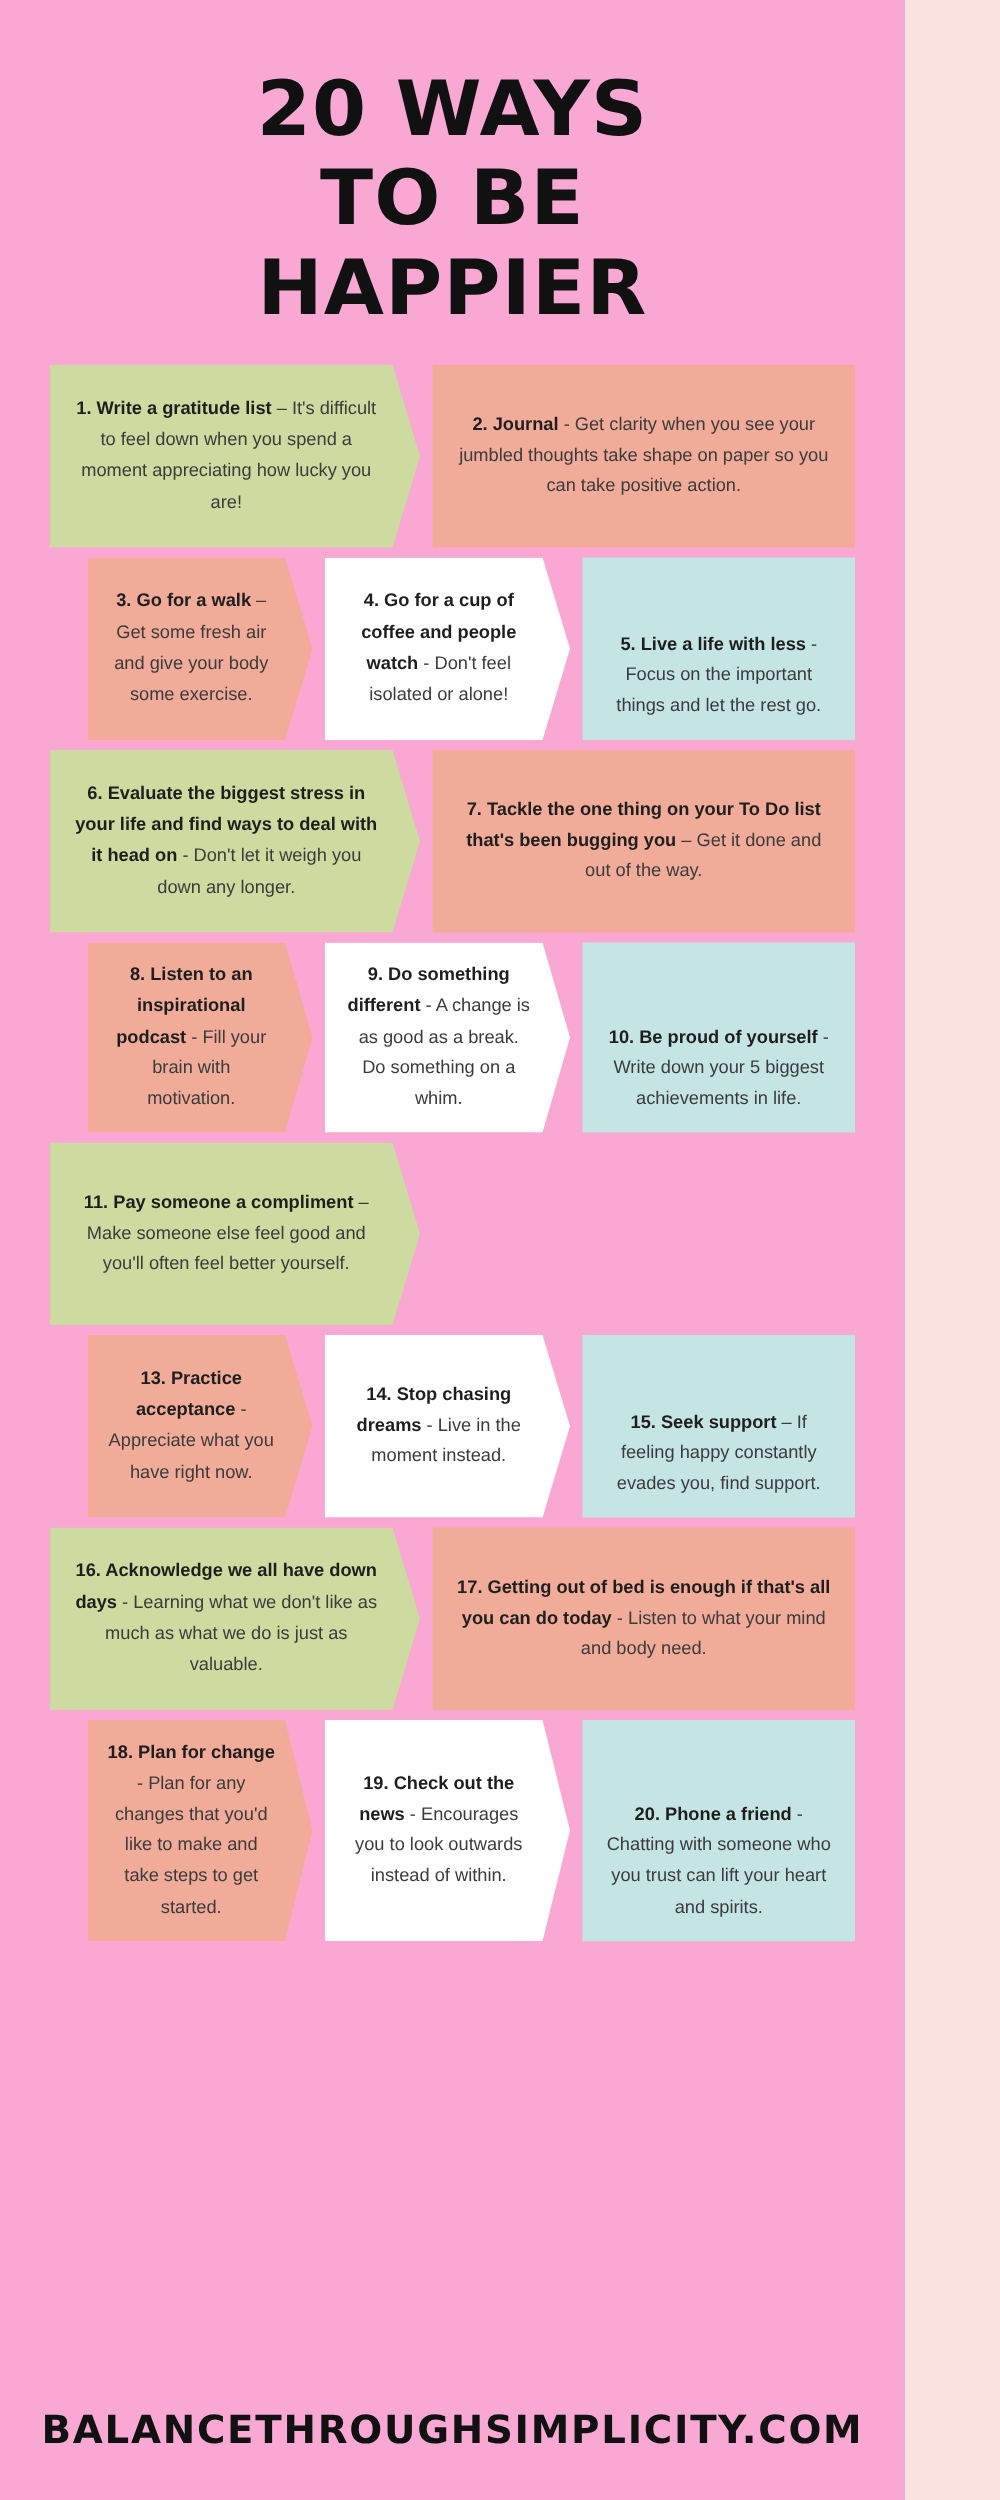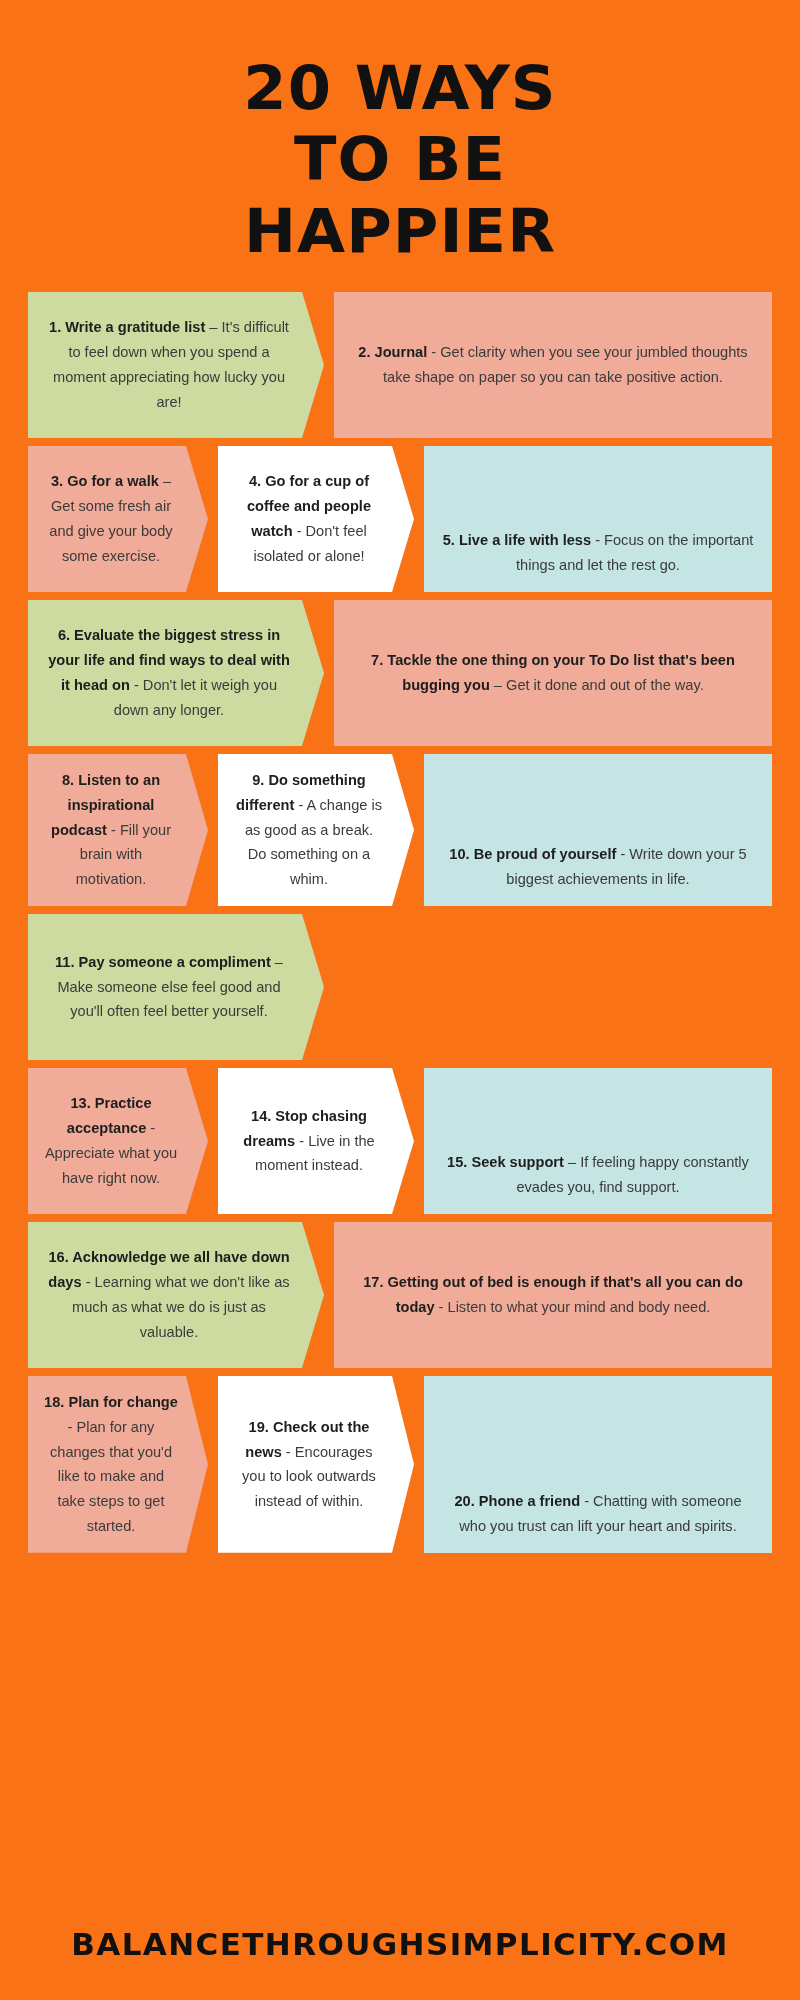--- a/index.html
+++ b/index.html
@@ -4,23 +4,23 @@
 <style>
   * { margin:0; padding:0; box-sizing:border-box; }
   html, body {
     width:800px; height:2000px;
     background:#fae3de;
     font-family:"Liberation Sans", sans-serif;
     overflow:hidden;
   }
   #page {
     position:relative;
-    width:800px; height:2000px;
-    background:#f97316;
-    padding:0 28px;
+    width:724px; height:2000px;
+    background:#f9a8d4;
+    padding:0 40px;
   }
 
   
   .title-block {
     padding-top:52px;
     text-align:center;
   }
   .title-line {
     font-family:"DejaVu Sans", sans-serif;
     font-weight:bold;
@@ -69,21 +69,21 @@
   
   .row-2 .card:nth-child(1){ flex:0 0 296px; }
   .row-2 .card:nth-child(2){ flex:1 1 auto; }
 
   
   .row-3 .card:nth-child(1){ flex:0 0 180px; }
   .row-3 .card:nth-child(2){ flex:0 0 196px; }
   .row-3 .card:nth-child(3){ flex:1 1 auto;align-items:flex-end; }
 
   .row-2 { min-height:146px; }
-  .row-3 { min-height:146px; }
+  .row-3 { min-height:146px;margin-left:30px; }
 
   b, strong { font-weight:bold; color:#1e1e1e; }
 
   
   .footer {
     position:absolute;
     left:0; right:0;
     bottom:38px;
     text-align:center;
     font-family:"DejaVu Sans", sans-serif;

